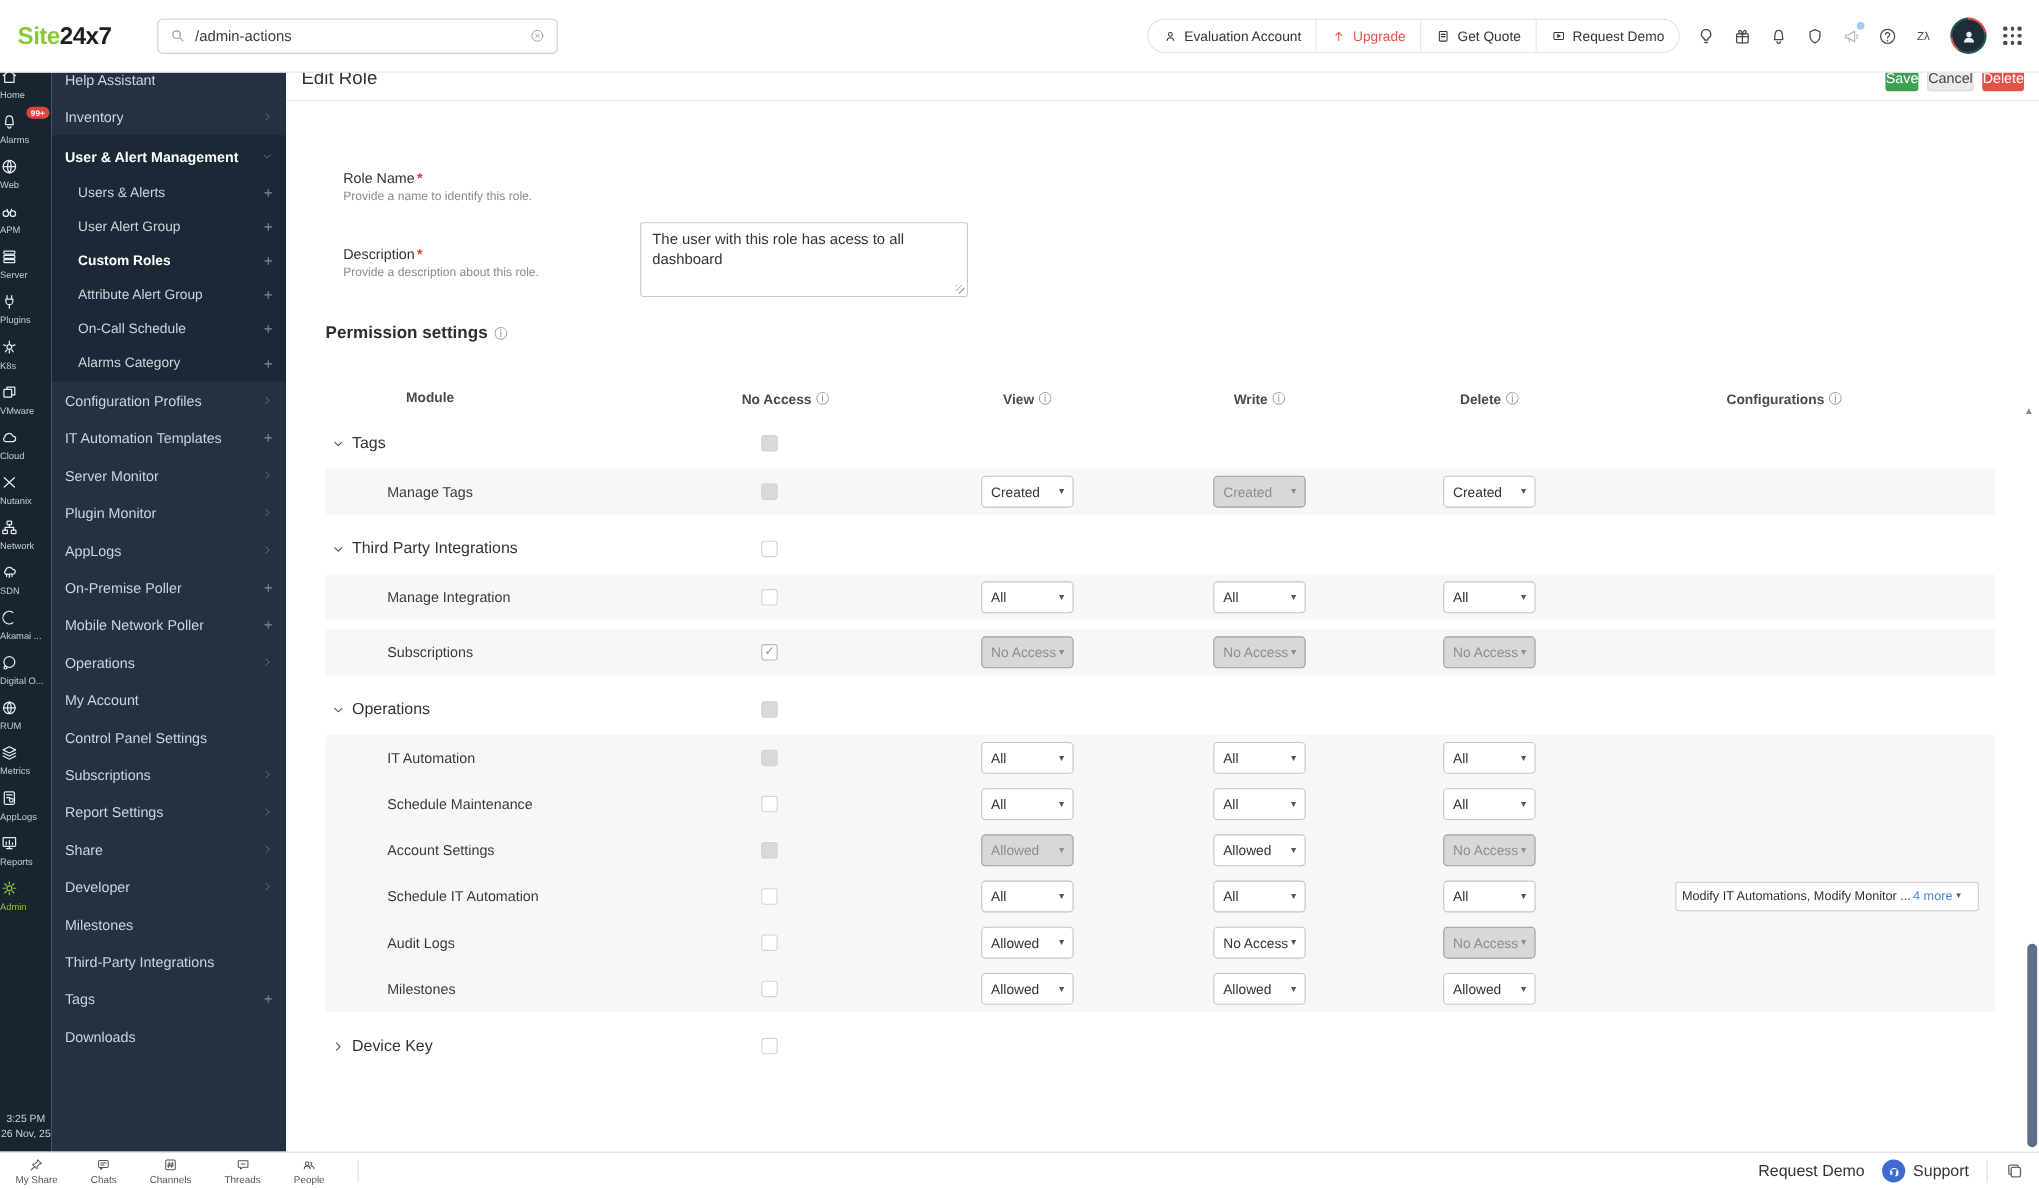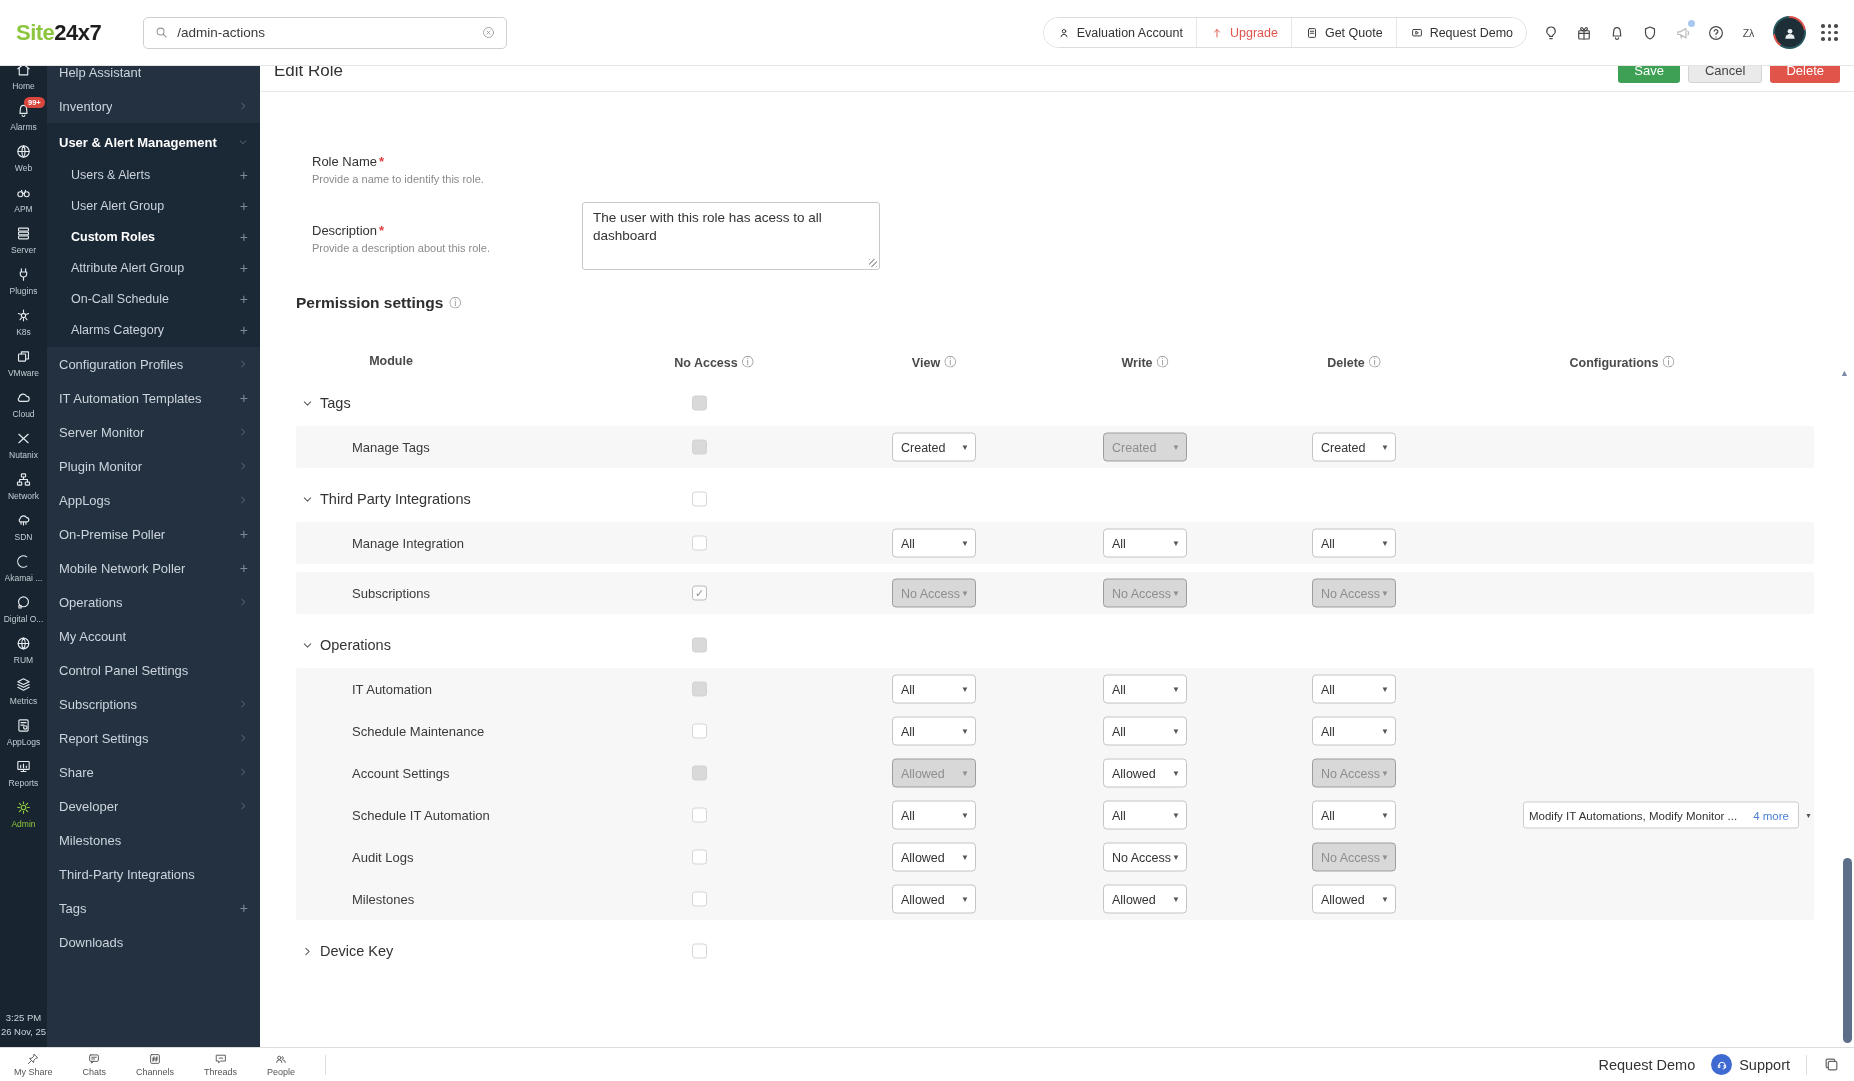--- a/index.html
+++ b/index.html
@@ -28,21 +28,21 @@
   .avatar-ring { width:33px; height:33px; border-radius:50%; padding:2px; cursor:pointer;
                  background:conic-gradient(#d7514a 0 22%, #27565e 22% 60%, #d7514a 60% 73%, #27565e 73% 100%); }
   .avatar-in { width:100%; height:100%; border-radius:50%; background:#1d2e36; display:flex; align-items:center; justify-content:center; }
   .avatar-in svg { width:16px; height:16px; }
   .grid-icon { display:grid; grid-template-columns:repeat(3,4px); grid-auto-rows:4px; gap:2.5px; cursor:pointer; }
   .grid-icon i { width:3.5px; height:3.5px; border-radius:50%; background:#4b4b4b; }
 
   
   .rail { position:absolute; left:0; top:50px; bottom:34px; width:47px; background:#18242f;
           display:flex; flex-direction:column; align-items:center; padding-top:6px; z-index:20; }
-  .rail-item { width:100%; padding:5px 0 6px; display:flex; flex-direction:column; align-items:center; gap:3px;
+  .rail-item { width:100%; padding:5px 0 6px; display:flex; flex-direction:column; gap:3px;
                color:#e6ebf0; cursor:pointer; position:relative; }
   .rail-item svg { width:17px; height:17px; }
   .rail-label { font-size:8.5px; color:#c3ccd4; white-space:nowrap; max-width:46px; overflow:hidden; text-overflow:ellipsis; }
   .rail-item.active, .rail-item.active .rail-label { color:#8dc63f; }
   .rail-badge { position:absolute; top:0; left:24px; background:#d9463e; color:#fff; font-size:7.5px; font-weight:700;
                 border-radius:7px; padding:1.5px 4px; line-height:1; }
   .rail-clock { margin-top:auto; padding-bottom:8px; text-align:center; font-size:9.5px; color:#ccd4dc; line-height:1.5; }
 
   
   .sidebar { position:absolute; left:47px; top:50px; bottom:34px; width:213px; background:#233140;
@@ -55,21 +55,21 @@
   .side-group { background:#1b2836; padding:2px 0; }
   .side-item.group-head { font-weight:700; color:#fff; }
   .side-item.sub { height:31px; padding-left:24px; font-size:12.5px; }
   .side-item.sub.active { font-weight:700; color:#fff; }
 
   
   .content { position:absolute; left:260px; top:50px; right:0; bottom:34px; background:#fff; overflow:hidden; }
   .page-head { height:42px; border-bottom:1px solid #e8e8e8; display:flex; align-items:center; padding:0 14px; }
   .page-title { font-size:17px; color:#333; }
   .head-btns { margin-left:auto; display:flex; gap:8px; }
-  .btn { height:25px; padding:0 16px; border-radius:3px; font-size:13px; border:none; cursor:pointer; font-family:inherit; }
+  .btn { height:25px; padding:0 0; border-radius:3px; font-size:13px; border:none; cursor:pointer; font-family:inherit; }
   .btn.save { background:#3da055; color:#fff; }
   .btn.cancel { background:#eaeaea; color:#444; border:1px solid #d4d4d4; }
   .btn.delete { background:#e0544a; color:#fff; }
 
   .form { position:relative; height:190px; }
   .lbl { position:absolute; left:52px; font-size:13px; color:#333; }
   .req { color:#e03e3e; margin-left:2px; font-weight:700; }
   .helper { position:absolute; left:52px; font-size:11px; color:#8b8b8b; }
   .f-input { position:absolute; left:322px; top:56px; width:298px; height:31px; border:1px solid #c9c9c9;
              border-radius:3px; padding:0 10px; font-size:13.5px; color:#333; font-family:inherit; outline:none; }
@@ -97,21 +97,21 @@
   .cb.checked::after { content:"\2713"; }
   .sel { position:absolute; top:50%; transform:translateY(-50%); width:84px; height:29px; background:#fff;
          border:1px solid #c4c4c4; border-radius:4px; display:flex; align-items:center; justify-content:space-between;
          padding:0 6px 0 8px; font-size:12.5px; color:#333; cursor:pointer; white-space:nowrap; }
   .sel .car { font-size:8px; color:#555; }
   .sel.dis { background:#d8d8d8; border-color:#9d9d9d; color:#8e8e8e; }
   .sel.dis .car { color:#8e8e8e; }
   .c-view { left:596px; } .c-write { left:807px; } .c-del { left:1016px; }
   .config-box { position:absolute; left:1227px; top:50%; transform:translateY(-50%); width:276px; height:27px;
                 background:#fff; border:1px solid #ccc; border-radius:3px; display:flex; align-items:center;
-                padding:0 5px; gap:16px; font-size:11.5px; color:#333; white-space:nowrap; cursor:pointer; }
+                padding:0 5px; gap:2px; font-size:11.5px; color:#333; white-space:nowrap; cursor:pointer; }
   .config-box .more { color:#4a7fd4; }
   .config-box .car { font-size:7px; color:#555; }
 
   
   .scroll-arrow { position:absolute; right:5px; top:368px; font-size:9px; color:#7c8aa5; z-index:40; cursor:pointer; }
   .scroll-thumb { position:absolute; right:2px; top:858px; width:9px; height:185px; background:#5f6e88; border-radius:5px; z-index:40; cursor:grab; }
 
   
   .bottombar { position:absolute; left:0; right:0; bottom:0; height:34px; background:#fff; border-top:1px solid #ddd;
                display:flex; align-items:center; padding:0 14px; gap:30px; z-index:50; }

